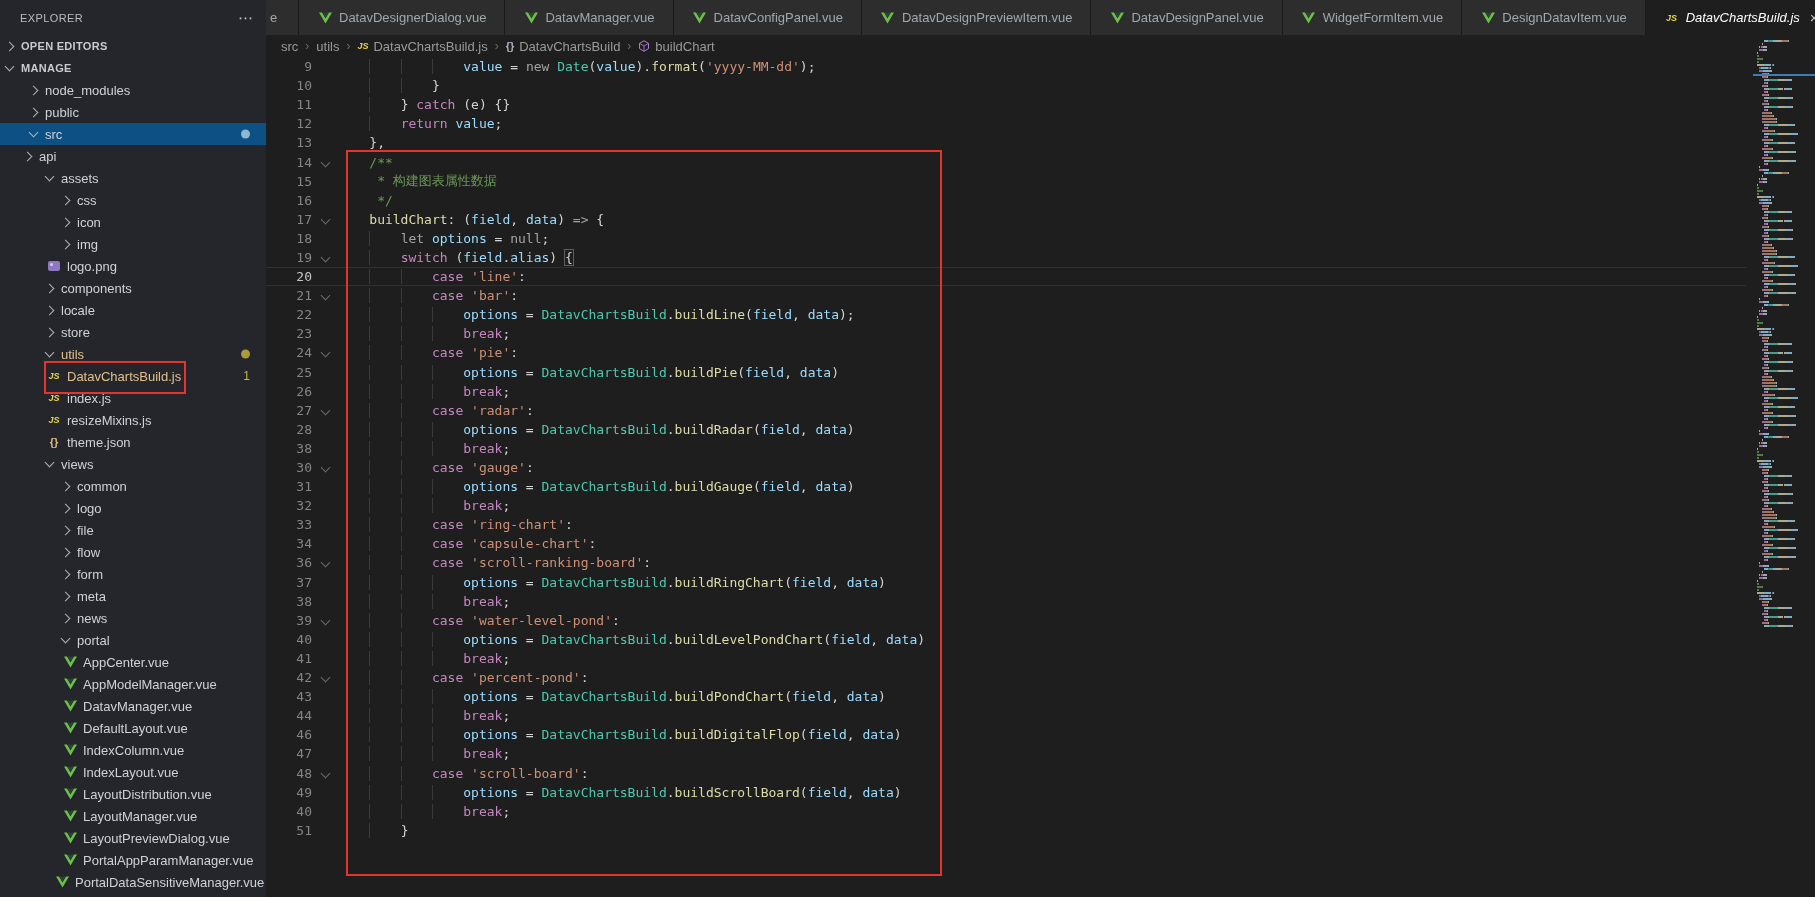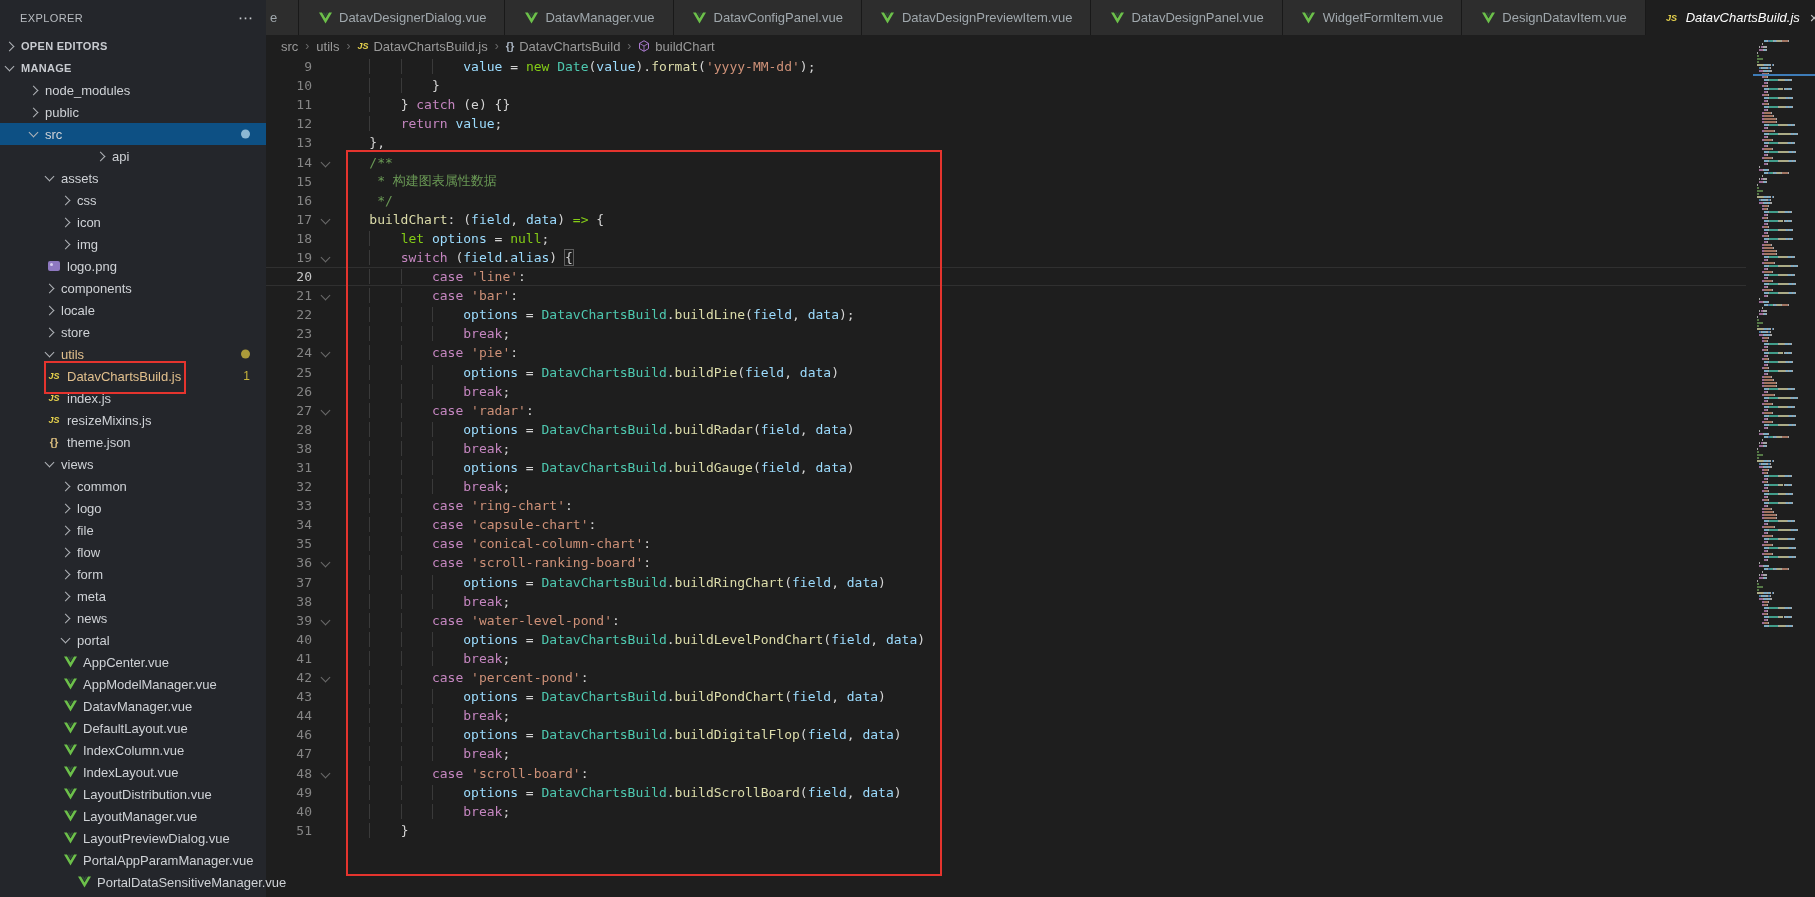--- a/index.html
+++ b/index.html
@@ -59,21 +59,21 @@
     font-family:"DejaVu Sans Mono", monospace; font-size:13px; }
   .crow { display:flex; height:19.1px; align-items:center; position:relative; width:1480px; }
   .crow.cur { border-top:1px solid #303030; border-bottom:1px solid #303030; }
   .ln { width:46px; text-align:right; color:#858585; flex:none; font-size:13px; }
   .crow.cur .ln { color:#c6c6c6; }
   .foldc { width:26px; flex:none; display:flex; justify-content:center; }
   .foldc .chev { border-color:#6b6b6b; margin:0; }
   pre.codeln { margin:0; white-space:pre; font-family:inherit; font-size:13px; }
   pre.codeln span { white-space:pre; }
   .ig { box-shadow: inset 1px 0 0 #3a3a3a; }
-  .tok-pun { color:#d4d4d4; } .tok-kw { color:#84cc16; } .tok-ctrl { color:#c586c0; }
+  .tok-pun { color:#d4d4d4; } .tok-kw { color:#a3a3a3; } .tok-ctrl { color:#c586c0; }
   .tok-str { color:#ce9178; } .tok-var { color:#9cdcfe; } .tok-cls { color:#4ec9b0; }
   .tok-fn { color:#dcdcaa; } .tok-cmt { color:#6a9955; }
   .tok-brk { color:#d4d4d4; outline:1px solid #5e5e5e; }
 
   
   #minimap { position:absolute; left:1753px; top:40px; width:62px; height:600px; overflow:hidden; }
   .mrow { position:absolute; height:2px; }
   .mseg { position:absolute; height:2px; opacity:.75; }
   #mm-view { position:absolute; left:0; width:62px; height:2px; background:#3e7cb8; }
 
@@ -108,21 +108,21 @@
         </div>
         <div class="sb-row" style="padding-left: 30px;">
           <span class="chev"></span>
           <span class="sb-label">public</span>
         </div>
         <div class="sb-row selected" style="padding-left: 30px;">
           <span class="chev open"></span>
           <span class="sb-label">src</span>
           <span class="badge dot" style="background: rgb(140, 184, 212);"></span>
         </div>
-        <div class="sb-row" style="padding-left: 65px; margin-left: 32px;">
+        <div class="sb-row" style="padding-left: 24px;">
           <span class="chev"></span>
           <span class="sb-label">api</span>
         </div>
         <div class="sb-row" style="padding-left: 46px;">
           <span class="chev open"></span>
           <span class="sb-label">assets</span>
         </div>
         <div class="sb-row" style="padding-left: 62px;">
           <span class="chev"></span>
           <span class="sb-label">css</span>
@@ -292,21 +292,21 @@
         </div>
         <div class="sb-row" style="padding-left: 62px;">
           <span class="ficon">
             <svg viewBox="0 0 24 22" class="vue">
               <path d="M0 1h5.5L12 12 18.5 1H24L12 21z" fill="#6cc04a"></path>
               <path d="M7 1h3.2L12 4.2 13.8 1H17l-5 8.6z" fill="#2f4a36"></path>
             </svg>
           </span>
           <span class="sb-label">PortalAppParamManager.vue</span>
         </div>
-        <div class="sb-row" style="padding-left: 76px;">
+        <div class="sb-row" style="padding-left: 54px;">
           <span class="ficon">
             <svg viewBox="0 0 24 22" class="vue">
               <path d="M0 1h5.5L12 12 18.5 1H24L12 21z" fill="#6cc04a"></path>
               <path d="M7 1h3.2L12 4.2 13.8 1H17l-5 8.6z" fill="#2f4a36"></path>
             </svg>
           </span>
           <span class="sb-label">PortalDataSensitiveManager.vue</span>
         </div>
       </div>
   </div>
@@ -525,43 +525,45 @@
         <span class="ln">28</span>
         <span class="foldc"></span>
         <pre class="codeln"><span>    </span><span class="ig">    </span><span class="ig">    </span><span class="ig">    </span><span class="tok-var">options</span><span class="tok-pun"> = </span><span class="tok-cls">DatavChartsBuild</span><span class="tok-pun">.</span><span class="tok-fn">buildRadar</span><span class="tok-pun">(</span><span class="tok-var">field</span><span class="tok-pun">, </span><span class="tok-var">data</span><span class="tok-pun">)</span></pre>
       </div>
       <div class="crow">
         <span class="ln">38</span>
         <span class="foldc"></span>
         <pre class="codeln"><span>    </span><span class="ig">    </span><span class="ig">    </span><span class="ig">    </span><span class="tok-ctrl">break</span><span class="tok-pun">;</span></pre>
       </div>
       <div class="crow">
+        <span class="ln">30</span>
+        <span class="foldc">
+          <span class="chev open"></span>
+        </span>
+        <pre class="codeln"><span>    </span><span class="ig">    </span><span class="ig">    </span><span class="tok-ctrl">case </span><span class="tok-str">'gauge'</span><span class="tok-pun">:</span></pre>
+      </div>
+      <div class="crow">
         <span class="ln">31</span>
         <span class="foldc"></span>
         <pre class="codeln"><span>    </span><span class="ig">    </span><span class="ig">    </span><span class="ig">    </span><span class="tok-var">options</span><span class="tok-pun"> = </span><span class="tok-cls">DatavChartsBuild</span><span class="tok-pun">.</span><span class="tok-fn">buildGauge</span><span class="tok-pun">(</span><span class="tok-var">field</span><span class="tok-pun">, </span><span class="tok-var">data</span><span class="tok-pun">)</span></pre>
       </div>
       <div class="crow">
         <span class="ln">32</span>
         <span class="foldc"></span>
         <pre class="codeln"><span>    </span><span class="ig">    </span><span class="ig">    </span><span class="ig">    </span><span class="tok-ctrl">break</span><span class="tok-pun">;</span></pre>
       </div>
       <div class="crow">
         <span class="ln">33</span>
         <span class="foldc"></span>
         <pre class="codeln"><span>    </span><span class="ig">    </span><span class="ig">    </span><span class="tok-ctrl">case </span><span class="tok-str">'ring-chart'</span><span class="tok-pun">:</span></pre>
       </div>
       <div class="crow">
         <span class="ln">34</span>
         <span class="foldc"></span>
         <pre class="codeln"><span>    </span><span class="ig">    </span><span class="ig">    </span><span class="tok-ctrl">case </span><span class="tok-str">'capsule-chart'</span><span class="tok-pun">:</span></pre>
-      </div>
-      <div class="crow">
-        <span class="ln">35</span>
-        <span class="foldc"></span>
-        <pre class="codeln"><span>    </span><span class="ig">    </span><span class="ig">    </span><span class="tok-ctrl">case </span><span class="tok-str">'conical-column-chart'</span><span class="tok-pun">:</span></pre>
       </div>
       <div class="crow">
         <span class="ln">36</span>
         <span class="foldc">
           <span class="chev open"></span>
         </span>
         <pre class="codeln"><span>    </span><span class="ig">    </span><span class="ig">    </span><span class="tok-ctrl">case </span><span class="tok-str">'scroll-ranking-board'</span><span class="tok-pun">:</span></pre>
       </div>
       <div class="crow">
         <span class="ln">37</span>

